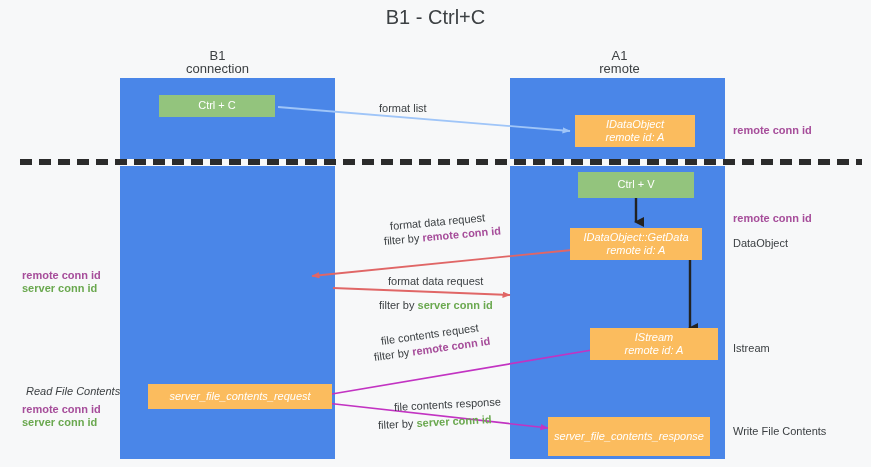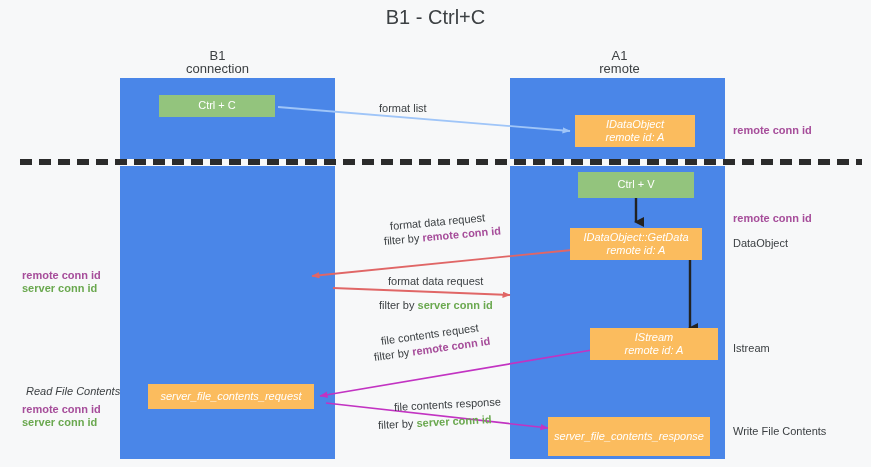--- a/index.html
+++ b/index.html
@@ -129,21 +129,21 @@
     <span>remote id: A</span>
   </div>
 
 
 
   <div class="node orange" style="left:590px; top:328px; width:128px; height:32px;">
     <span>IStream</span>
     <span>remote id: A</span>
   </div>
 
-  <div class="node orange" style="left:148px; top:384px; width:166px; height:25px;">
+  <div class="node orange" style="left:148px; top:384px; width:184px; height:25px;">
     <span>server_file_contents_request</span>
   </div>
 
   <div class="node orange" style="left:548px; top:417px; width:162px; height:39px;">
     <span>server_file_contents_response</span>
   </div>
 
   <div class="lbl" style="left:379px; top:101px;">format list</div>
 
   <div class="lbl" style="left:390px; top:219px; transform:rotate(-5.2deg); transform-origin:0 50%;">format data request</div>

